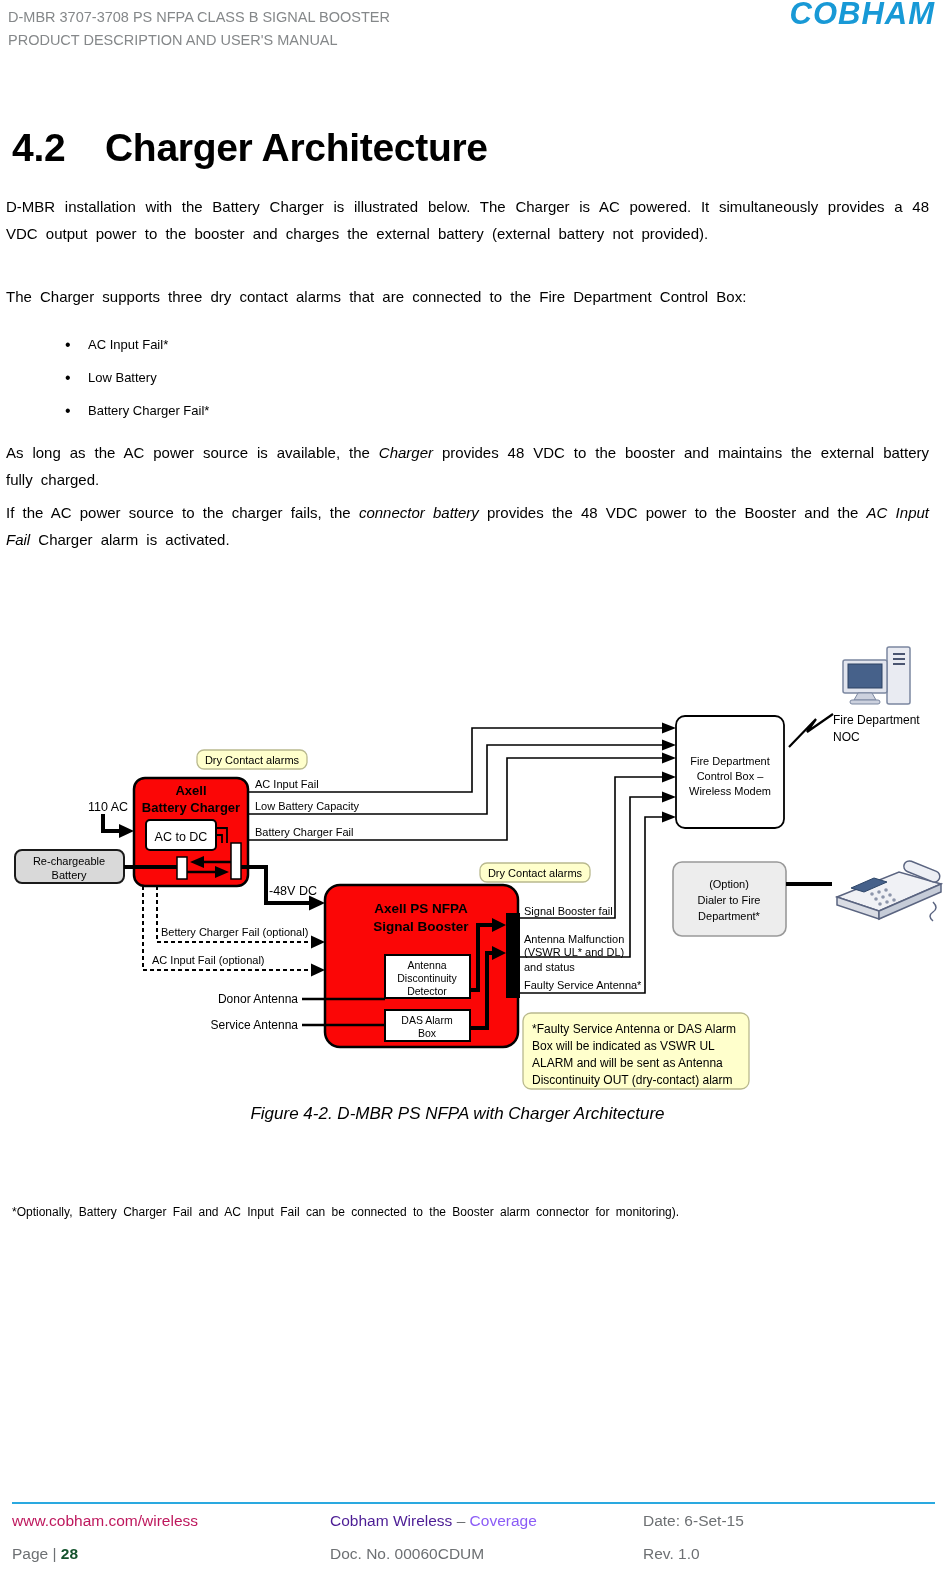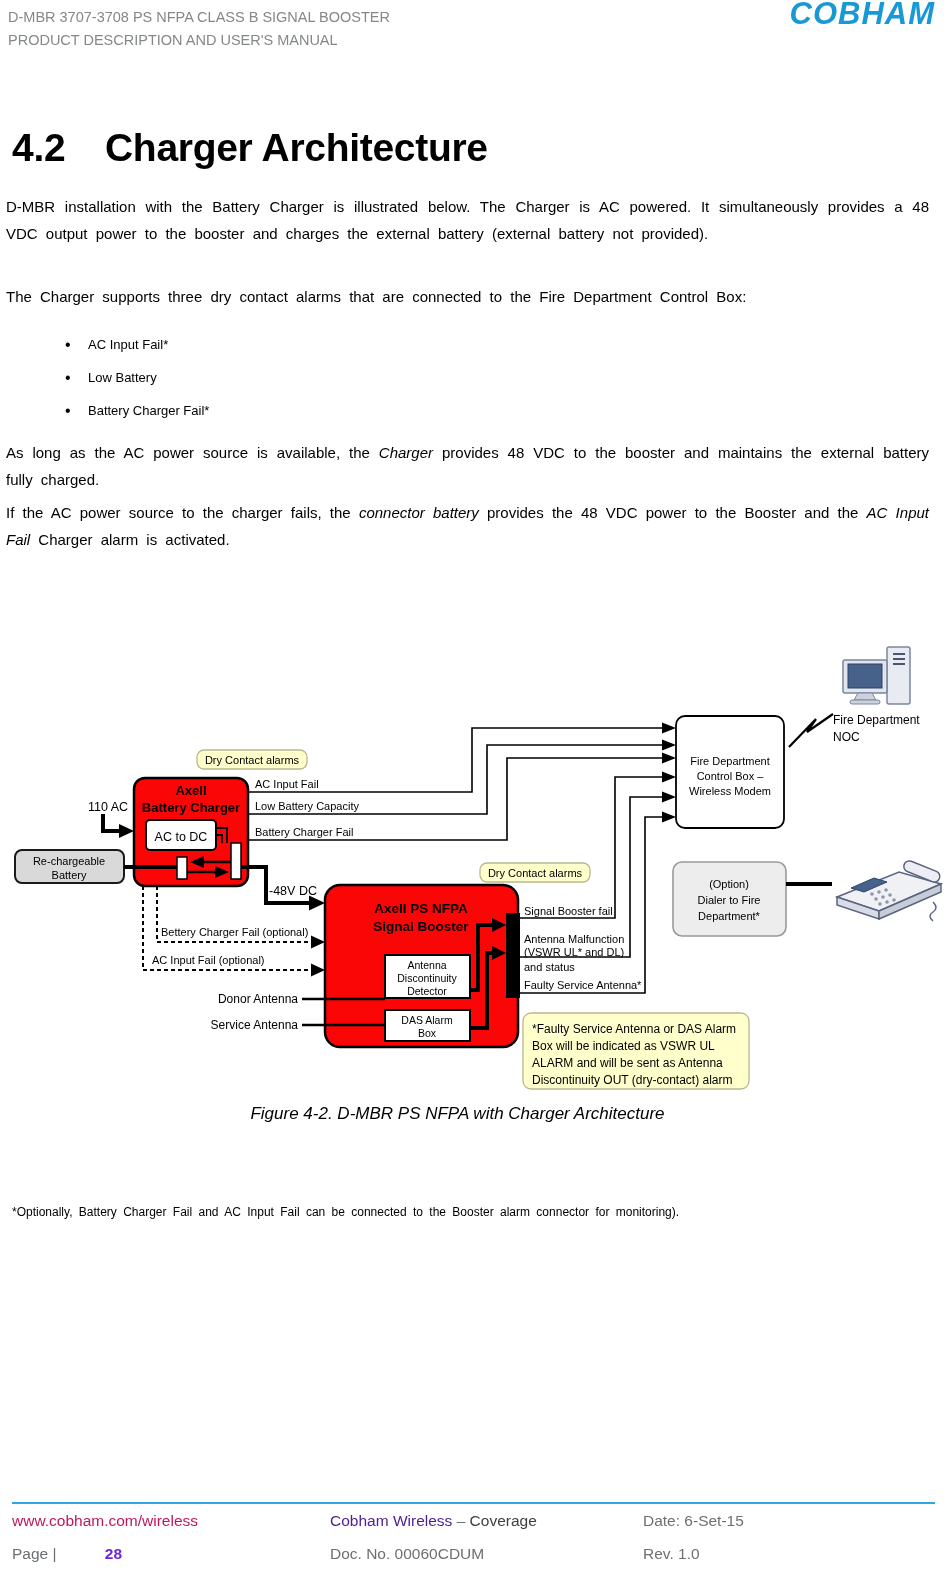--- a/index.html
+++ b/index.html
@@ -21,22 +21,22 @@
   ul.blist li::before{content:"\2022";position:absolute;left:53px;font-size:16px;}
   
   .caption{top:1104px;left:0;width:893px;text-align:center;font-style:italic;font-size:17px;margin-left:11px;}
   .footnote{top:1199px;left:12px;width:885px;font-size:12px;line-height:26px;word-spacing:3px;}
   
   .frule{top:1502px;left:12px;width:923px;border-top:2px solid #2aa9e0;}
   .frow1{top:1512px;} .frow2{top:1545px;}
   .fcell{position:absolute;font-size:15.5px;color:#6d7073;white-space:nowrap;}
   .fc1{left:12px;} .fc2{left:330px;} .fc3{left:643px;}
   .flink{color:#be185d;text-decoration:none;}
-  .fblue{color:#4c1d95;} .forange{color:#404040;}
-  .fpagenum{font-weight:bold;color:#6d28d9;margin-left:44px;}
+  .fblue{color:#4c1d95;} .forange{color:#8b5cf6;}
+  .fpagenum{font-weight:bold;color:#14532d;}
   
   svg.diagram{top:620px;left:0;}
   svg text{font-family:"Liberation Sans",sans-serif;fill:#000;}
   .t10{font-size:10.5px;} .t11{font-size:11px;} .t12{font-size:12px;} .t125{font-size:12.5px;}
   .tb13{font-size:13px;font-weight:bold;} .tb135{font-size:13.5px;font-weight:bold;}
   .mid{text-anchor:middle;} .enda{text-anchor:end;}
   .ln{stroke:#000;stroke-width:1.6;fill:none;}
   .lnthick{stroke:#000;stroke-width:4;fill:none;}
   .lnmed{stroke:#000;stroke-width:2.5;fill:none;}
   .lndash{stroke:#000;stroke-width:2;fill:none;stroke-dasharray:4 3;}

